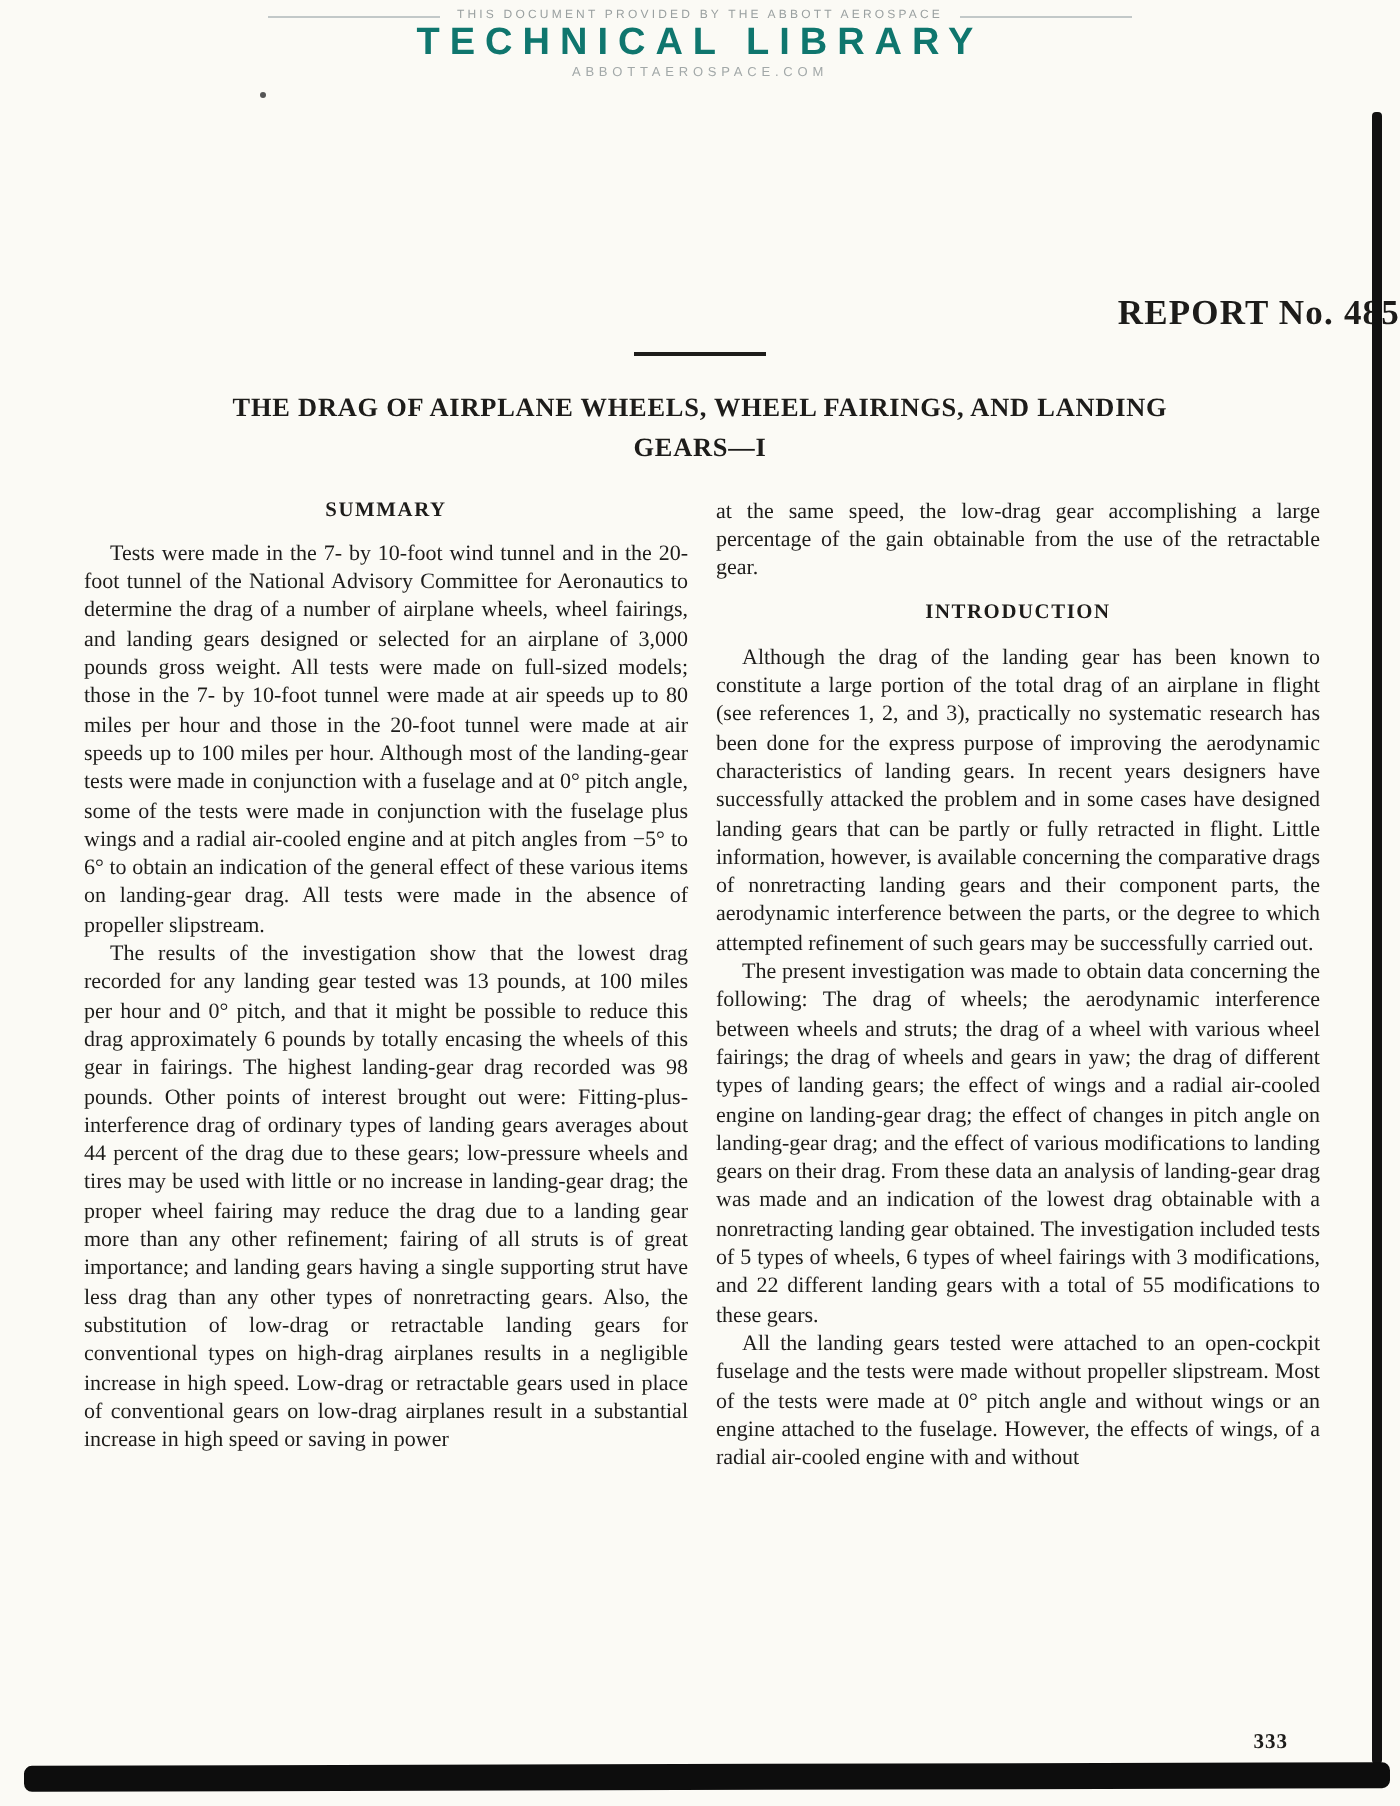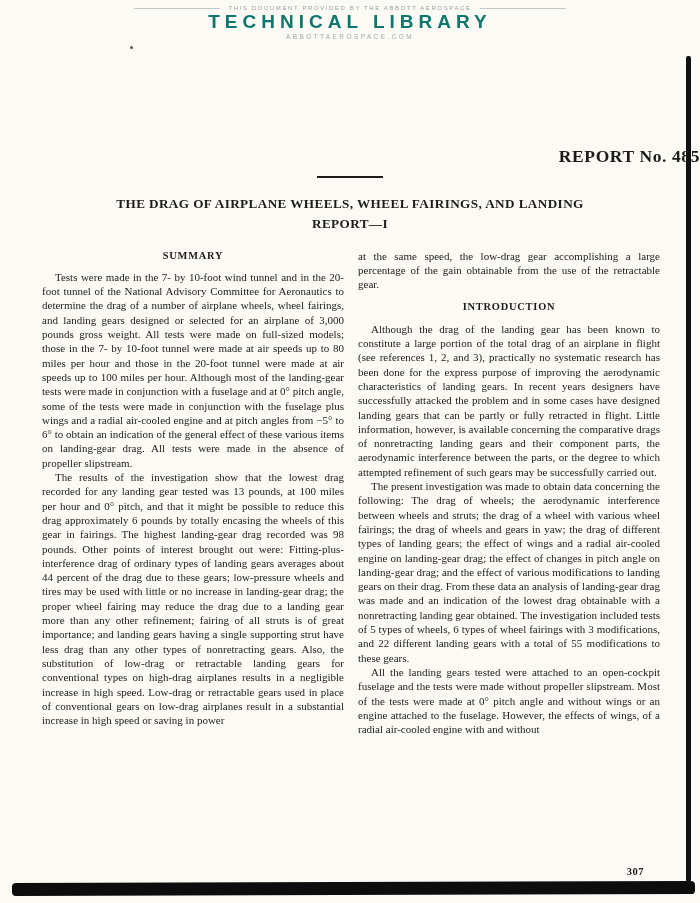--- a/index.html
+++ b/index.html
@@ -102,39 +102,39 @@
     </div>
     <div class="wm-main">TECHNICAL LIBRARY</div>
     <div class="wm-site">ABBOTTAEROSPACE.COM</div>
   </div>
 
   <div class="scan-speck"></div>
 
   <div class="report-no">REPORT No. 485</div>
   <div class="title-rule"></div>
 
-  <h1 class="doc-title">THE DRAG OF AIRPLANE WHEELS, WHEEL FAIRINGS, AND LANDING REPORT—I</h1>
+  <h1 class="doc-title">THE DRAG OF AIRPLANE WHEELS, WHEEL FAIRINGS, AND LANDING GEARS—I</h1>
 
 
   <div class="columns">
 
     <div class="col">
       <h2 class="col-heading">SUMMARY</h2>
       <p class="italic">Tests were made in the 7- by 10-foot wind tunnel and in the 20-foot tunnel of the National Advisory Committee for Aeronautics to determine the drag of a number of airplane wheels, wheel fairings, and landing gears designed or selected for an airplane of 3,000 pounds gross weight.  All tests were made on full-sized models; those in the 7- by 10-foot tunnel were made at air speeds up to 80 miles per hour and those in the 20-foot tunnel were made at air speeds up to 100 miles per hour.  Although most of the landing-gear tests were made in conjunction with a fuselage and at 0° pitch angle, some of the tests were made in conjunction with the fuselage plus wings and a radial air-cooled engine and at pitch angles from −5° to 6° to obtain an indication of the general effect of these various items on landing-gear drag.  All tests were made in the absence of propeller slipstream.</p>
       <p class="italic">The results of the investigation show that the lowest drag recorded for any landing gear tested was 13 pounds, at 100 miles per hour and 0° pitch, and that it might be possible to reduce this drag approximately 6 pounds by totally encasing the wheels of this gear in fairings.  The highest landing-gear drag recorded was 98 pounds.  Other points of interest brought out were: Fitting-plus-interference drag of ordinary types of landing gears averages about 44 percent of the drag due to these gears; low-pressure wheels and tires may be used with little or no increase in landing-gear drag; the proper wheel fairing may reduce the drag due to a landing gear more than any other refinement; fairing of all struts is of great importance; and landing gears having a single supporting strut have less drag than any other types of nonretracting gears.  Also, the substitution of low-drag or retractable landing gears for conventional types on high-drag airplanes results in a negligible increase in high speed.  Low-drag or retractable gears used in place of conventional gears on low-drag airplanes result in a substantial increase in high speed or saving in power</p>
     </div>
 
     <div class="col">
       <p class="italic noindent">at the same speed, the low-drag gear accomplishing a large percentage of the gain obtainable from the use of the retractable gear.</p>
       <h2 class="col-heading mid">INTRODUCTION</h2>
       <p>Although the drag of the landing gear has been known to constitute a large portion of the total drag of an airplane in flight (see references 1, 2, and 3), practically no systematic research has been done for the express purpose of improving the aerodynamic characteristics of landing gears.  In recent years designers have successfully attacked the problem and in some cases have designed landing gears that can be partly or fully retracted in flight.  Little information, however, is available concerning the comparative drags of nonretracting landing gears and their component parts, the aerodynamic interference between the parts, or the degree to which attempted refinement of such gears may be successfully carried out.</p>
       <p>The present investigation was made to obtain data concerning the following: The drag of wheels; the aerodynamic interference between wheels and struts; the drag of a wheel with various wheel fairings; the drag of wheels and gears in yaw; the drag of different types of landing gears; the effect of wings and a radial air-cooled engine on landing-gear drag; the effect of changes in pitch angle on landing-gear drag; and the effect of various modifications to landing gears on their drag.  From these data an analysis of landing-gear drag was made and an indication of the lowest drag obtainable with a nonretracting landing gear obtained.  The investigation included tests of 5 types of wheels, 6 types of wheel fairings with 3 modifications, and 22 different landing gears with a total of 55 modifications to these gears.</p>
       <p>All the landing gears tested were attached to an open-cockpit fuselage and the tests were made without propeller slipstream.  Most of the tests were made at 0° pitch angle and without wings or an engine attached to the fuselage.  However, the effects of wings, of a radial air-cooled engine with and without</p>
     </div>
 
   </div>
 
-  <div class="page-number">307</div>
+  <div class="page-number">333</div>
 
   <div class="scan-edge-right"></div>
   <div class="scan-edge-bottom"></div>
 
 </div>
 
 </body></html>

